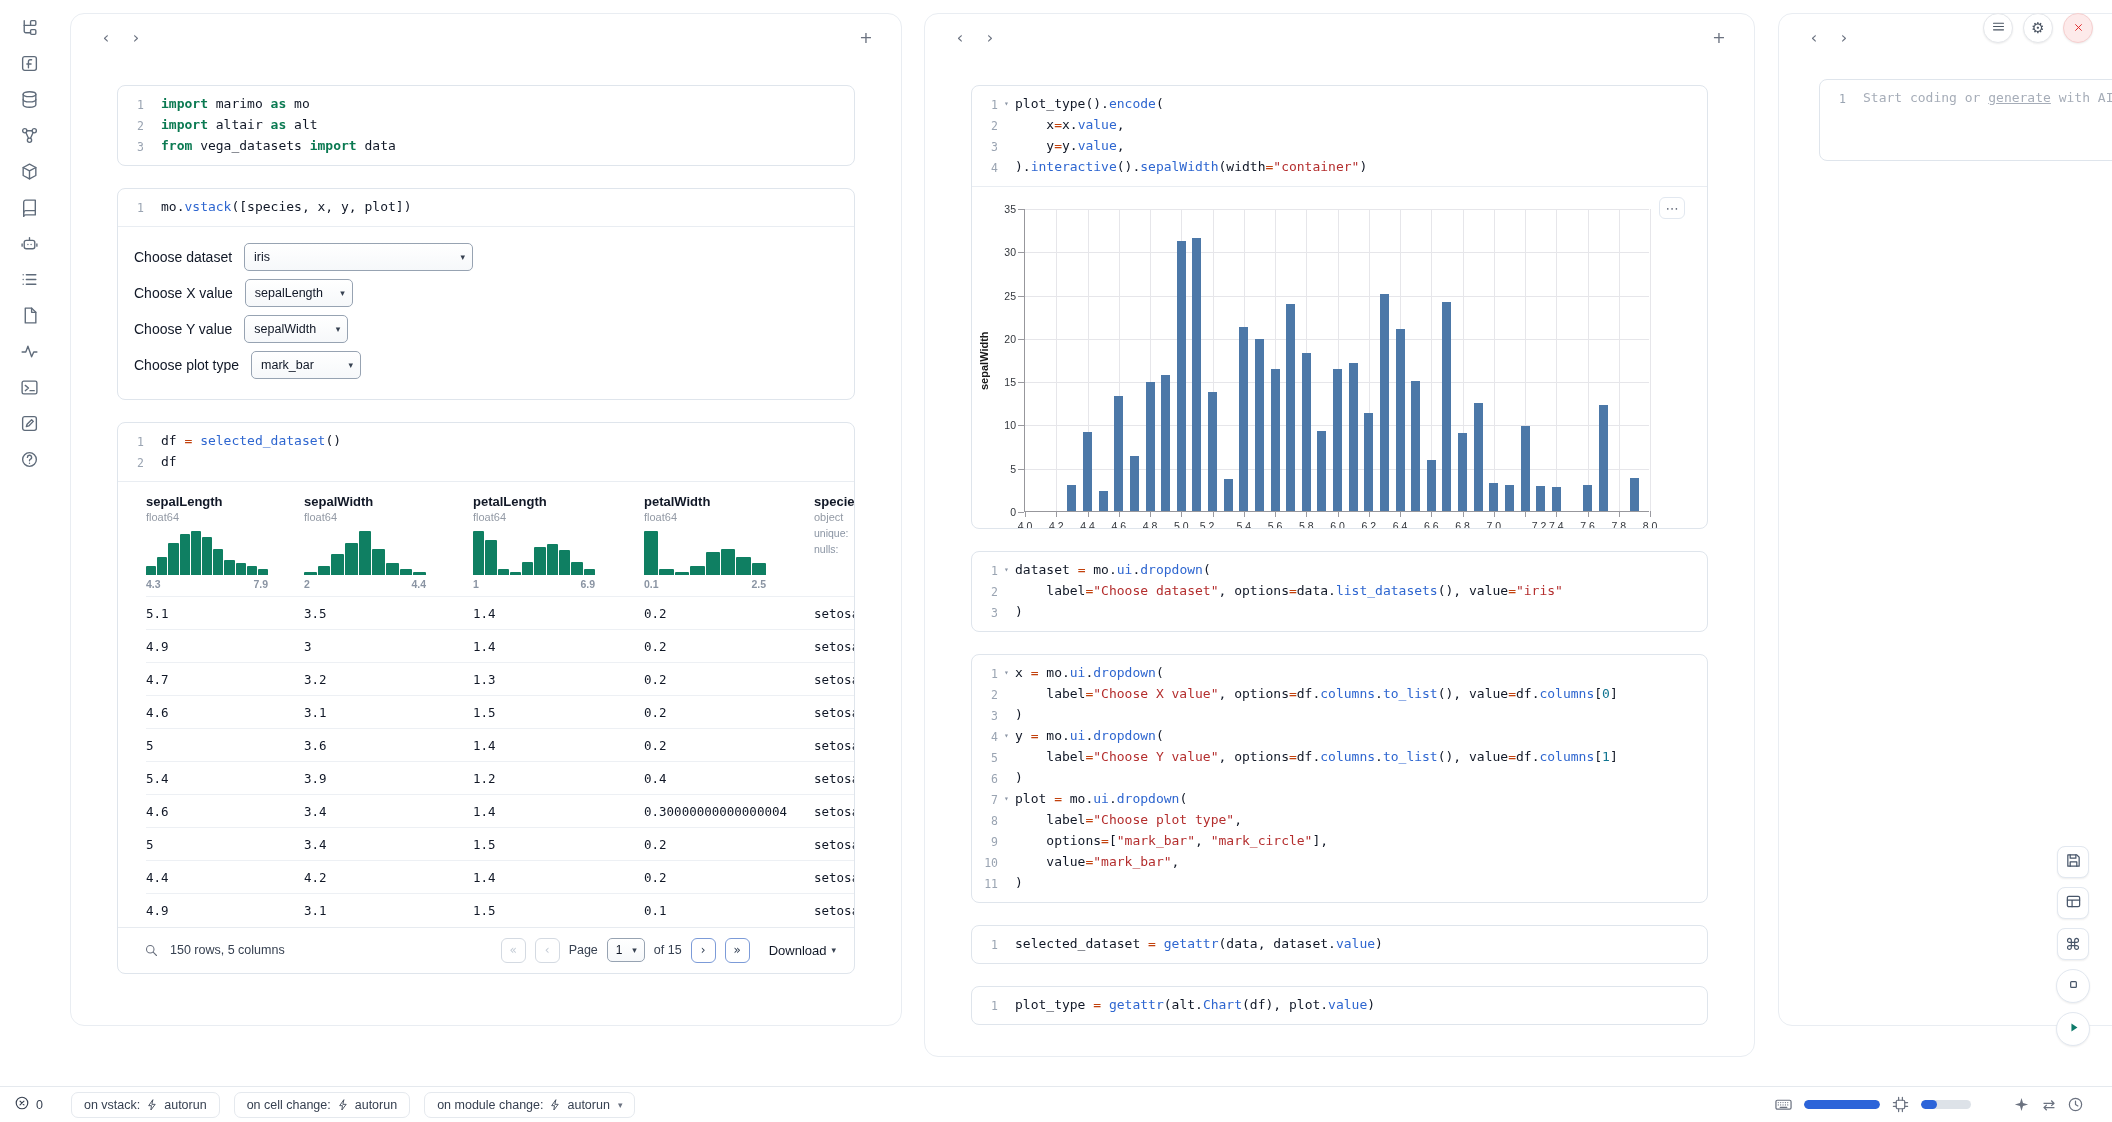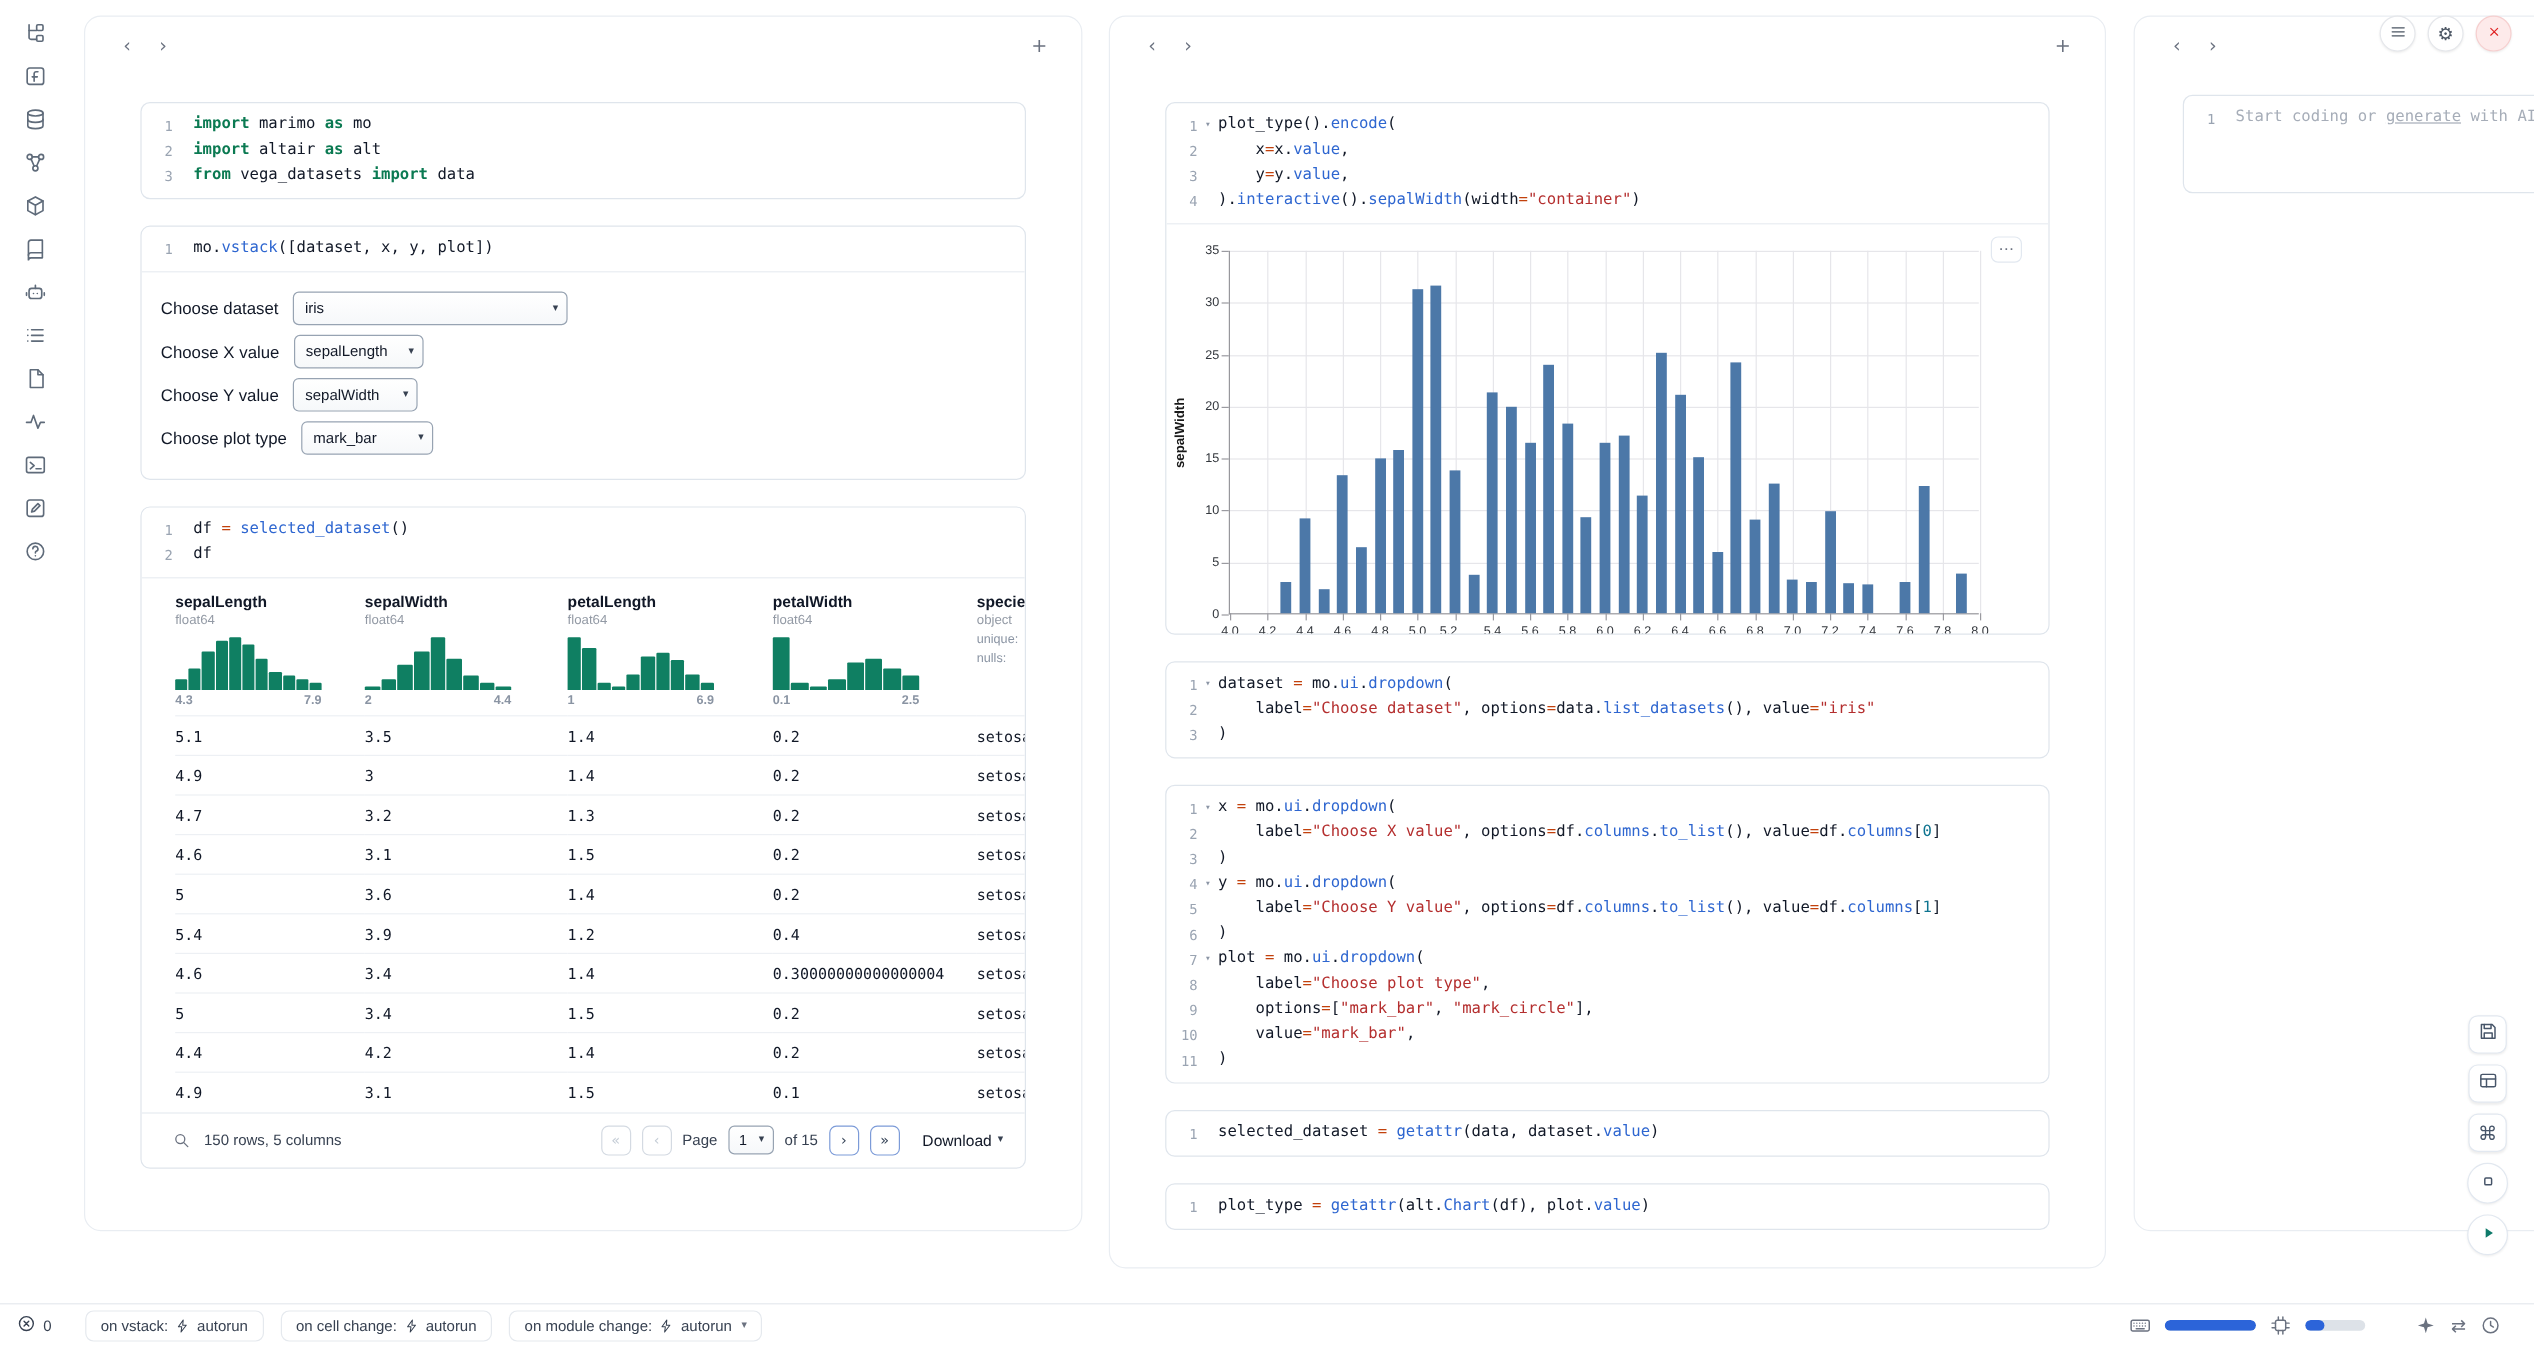--- a/index.html
+++ b/index.html
@@ -223,21 +223,21 @@
   <div class="cells">
     <div class="cell">
       <div class="code">
           <div class="cl"><span class="ln">1</span><span class="fold"></span><span class="ct"><span class="t-k">import</span><span class="t-p"> marimo </span><span class="t-k">as</span><span class="t-p"> mo</span></span></div>
           <div class="cl"><span class="ln">2</span><span class="fold"></span><span class="ct"><span class="t-k">import</span><span class="t-p"> altair </span><span class="t-k">as</span><span class="t-p"> alt</span></span></div>
           <div class="cl"><span class="ln">3</span><span class="fold"></span><span class="ct"><span class="t-k">from</span><span class="t-p"> vega_datasets </span><span class="t-k">import</span><span class="t-p"> data</span></span></div>
         </div>
     </div>
     <div class="cell">
       <div class="code">
-          <div class="cl"><span class="ln">1</span><span class="fold"></span><span class="ct"><span class="t-p">mo.</span><span class="t-f">vstack</span><span class="t-p">([dataset, x, y, plot])</span></span></div>
+          <div class="cl"><span class="ln">1</span><span class="fold"></span><span class="ct"><span class="t-p">mo.</span><span class="t-f">vstack</span><span class="t-p">([species, x, y, plot])</span></span></div>
         </div>
       <div class="output">
         <div class="controls" id="controls-out">
             <div class="ctl-row">
               <span class="ctl-label">Choose dataset</span>
               <span class="sel">
                 <select style="width: 229px;"><option>iris</option></select>
                 <span class="caret glyph">▾</span>
               </span>
             </div>
@@ -555,21 +555,21 @@
               <div class="xtick" style="left: 406.25px;"></div>
               <div class="xtick-label" style="left: 391.25px;">6.6</div>
               <div class="xgrid" style="left: 437.5px;"></div>
               <div class="xtick" style="left: 437.5px;"></div>
               <div class="xtick-label" style="left: 422.5px;">6.8</div>
               <div class="xgrid" style="left: 468.75px;"></div>
               <div class="xtick" style="left: 468.75px;"></div>
               <div class="xtick-label" style="left: 453.75px;">7.0</div>
               <div class="xgrid" style="left: 500px;"></div>
               <div class="xtick" style="left: 500px;"></div>
-              <div class="xtick-label" style="left: 485px;">7.2</div>
+              <div class="xtick-label" style="left: 499px;">7.2</div>
               <div class="xgrid" style="left: 531.25px;"></div>
               <div class="xtick" style="left: 531.25px;"></div>
               <div class="xtick-label" style="left: 516.25px;">7.4</div>
               <div class="xgrid" style="left: 562.5px;"></div>
               <div class="xtick" style="left: 562.5px;"></div>
               <div class="xtick-label" style="left: 547.5px;">7.6</div>
               <div class="xgrid" style="left: 593.75px;"></div>
               <div class="xtick" style="left: 593.75px;"></div>
               <div class="xtick-label" style="left: 578.75px;">7.8</div>
               <div class="xgrid" style="left: 625px;"></div>

